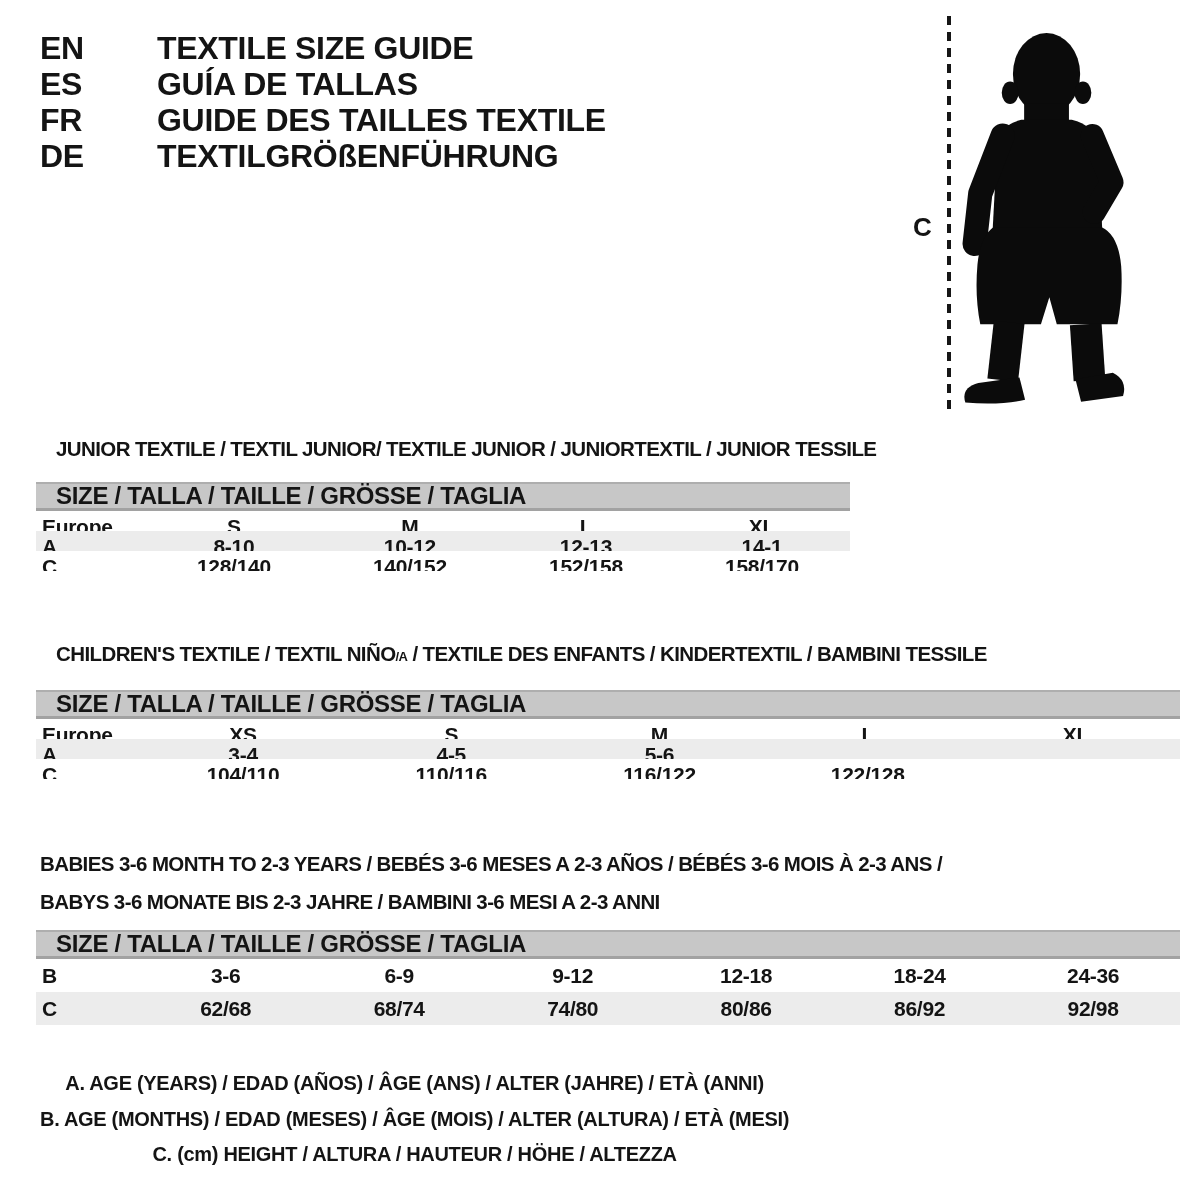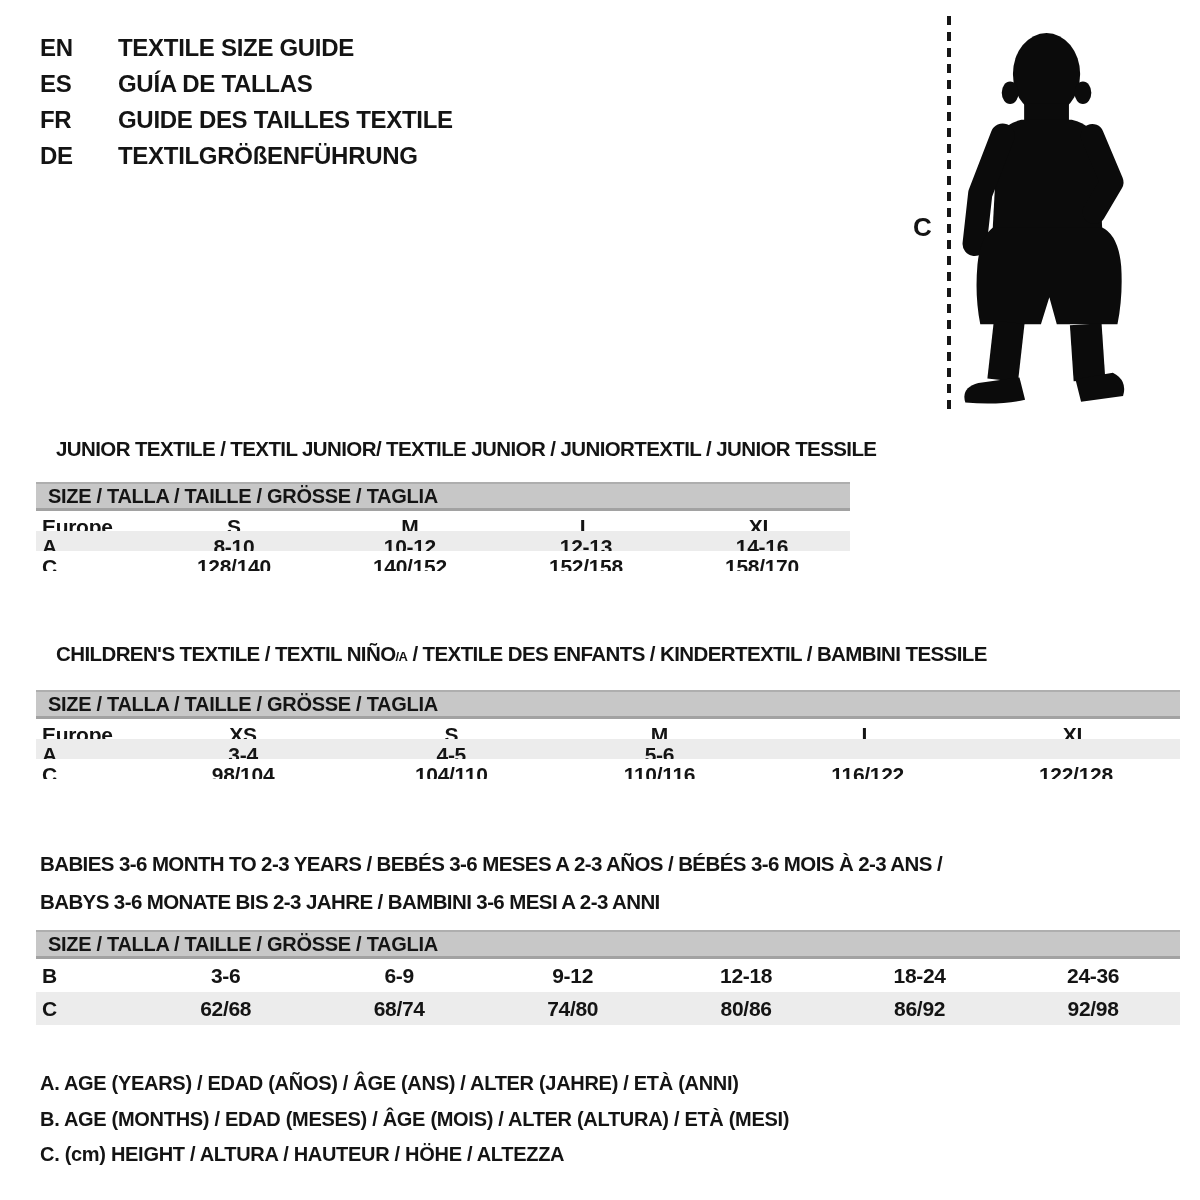--- a/index.html
+++ b/index.html
@@ -10,21 +10,21 @@
     font-weight:bold;
     font-stretch:condensed;
     color:#141414;
     letter-spacing:-0.3px;
     overflow:hidden;
   }
   .abs { position:absolute; }
 
   
   .lang-block { left:40px; top:30px; }
-  .lang-row { display:flex; height:36px; align-items:center; font-size:24px; }
+  .lang-row { display:flex; height:36px; align-items:center; font-size:32px;gap:39px; }
   .lang-code { width:78px; flex:0 0 78px; }
   .lang-label { white-space:nowrap; }
 
   
   .dash-line {
     left:947px; top:16px; width:4px; height:398px;
     background:repeating-linear-gradient(to bottom,#161616 0 9px,transparent 9px 16px);
   }
   .c-label { left:913px; top:212px; font-size:26px; }
   .baby-svg { left:900px; top:14px; }
@@ -37,37 +37,37 @@
   .subscript { font-size:13px; }
 
   
   .size-table { left:36px; }
   .tbl-junior   { top:482px; width:814px; }
   .tbl-children { top:690px; width:1144px; }
   .tbl-babies   { top:930px; width:1144px; }
   .size-header {
     height:29px; line-height:24px; background:#c7c7c7;
     border-top:2px solid #aeaeae; border-bottom:3px solid #a2a2a2;
-    padding-left:12px; font-size:20px;
+    padding-left:20px; font-size:24px;
   }
   .t-row { display:flex; height:20px; line-height:32px; font-size:21px; }
   .tbl-babies .t-row { height:33px; line-height:33px; }
   .t-row.alt { background:#ececec; }
   .cell { text-align:center; overflow:hidden; white-space:nowrap; }
   .tbl-junior   .cell { width:21.625%; }
   .tbl-children .cell { width:18.2%; }
   .tbl-babies   .cell { width:15.166%; }
   .cell.first { text-align:left; padding-left:6px; }
   .tbl-junior   .cell.first { width:13.5%; }
   .tbl-children .cell.first { width:9%; }
   .tbl-babies   .cell.first { width:9%; }
 
   
   .legend { left:40px; top:1066px; font-size:20px; line-height:35.5px; }
-  .legend-line { white-space:nowrap; }
+  .legend-line { white-space:nowrap;text-align:center; }
 </style>
 </head>
 <body>
 
 <div class="abs lang-block">
   <div class="lang-row">
     <span class="lang-code">EN</span>
     <span class="lang-label">TEXTILE SIZE GUIDE</span>
   </div>
   <div class="lang-row">
@@ -119,21 +119,21 @@
     <span class="cell">S</span>
     <span class="cell">M</span>
     <span class="cell">L</span>
     <span class="cell">XL</span>
   </div>
   <div class="t-row alt">
     <span class="cell first">A</span>
     <span class="cell">8-10</span>
     <span class="cell">10-12</span>
     <span class="cell">12-13</span>
-    <span class="cell">14-16</span>
+    <span class="cell">14-1</span>
   </div>
   <div class="t-row">
     <span class="cell first">C</span>
     <span class="cell">128/140</span>
     <span class="cell">140/152</span>
     <span class="cell">152/158</span>
     <span class="cell">158/170</span>
   </div>
 </div>
 
@@ -151,21 +151,20 @@
     <span class="cell">XL</span>
   </div>
   <div class="t-row alt">
     <span class="cell first">A</span>
     <span class="cell">3-4</span>
     <span class="cell">4-5</span>
     <span class="cell">5-6</span>
   </div>
   <div class="t-row">
     <span class="cell first">C</span>
-    <span class="cell">98/104</span>
     <span class="cell">104/110</span>
     <span class="cell">110/116</span>
     <span class="cell">116/122</span>
     <span class="cell">122/128</span>
   </div>
 </div>
 
 <div class="abs section-title title-babies">
   <div>BABIES 3-6 MONTH TO 2-3 YEARS / BEBÉS 3-6 MESES A 2-3 AÑOS / BÉBÉS 3-6 MOIS À 2-3 ANS /</div>
   <div>BABYS 3-6 MONATE BIS 2-3 JAHRE / BAMBINI 3-6 MESI A 2-3 ANNI</div>

